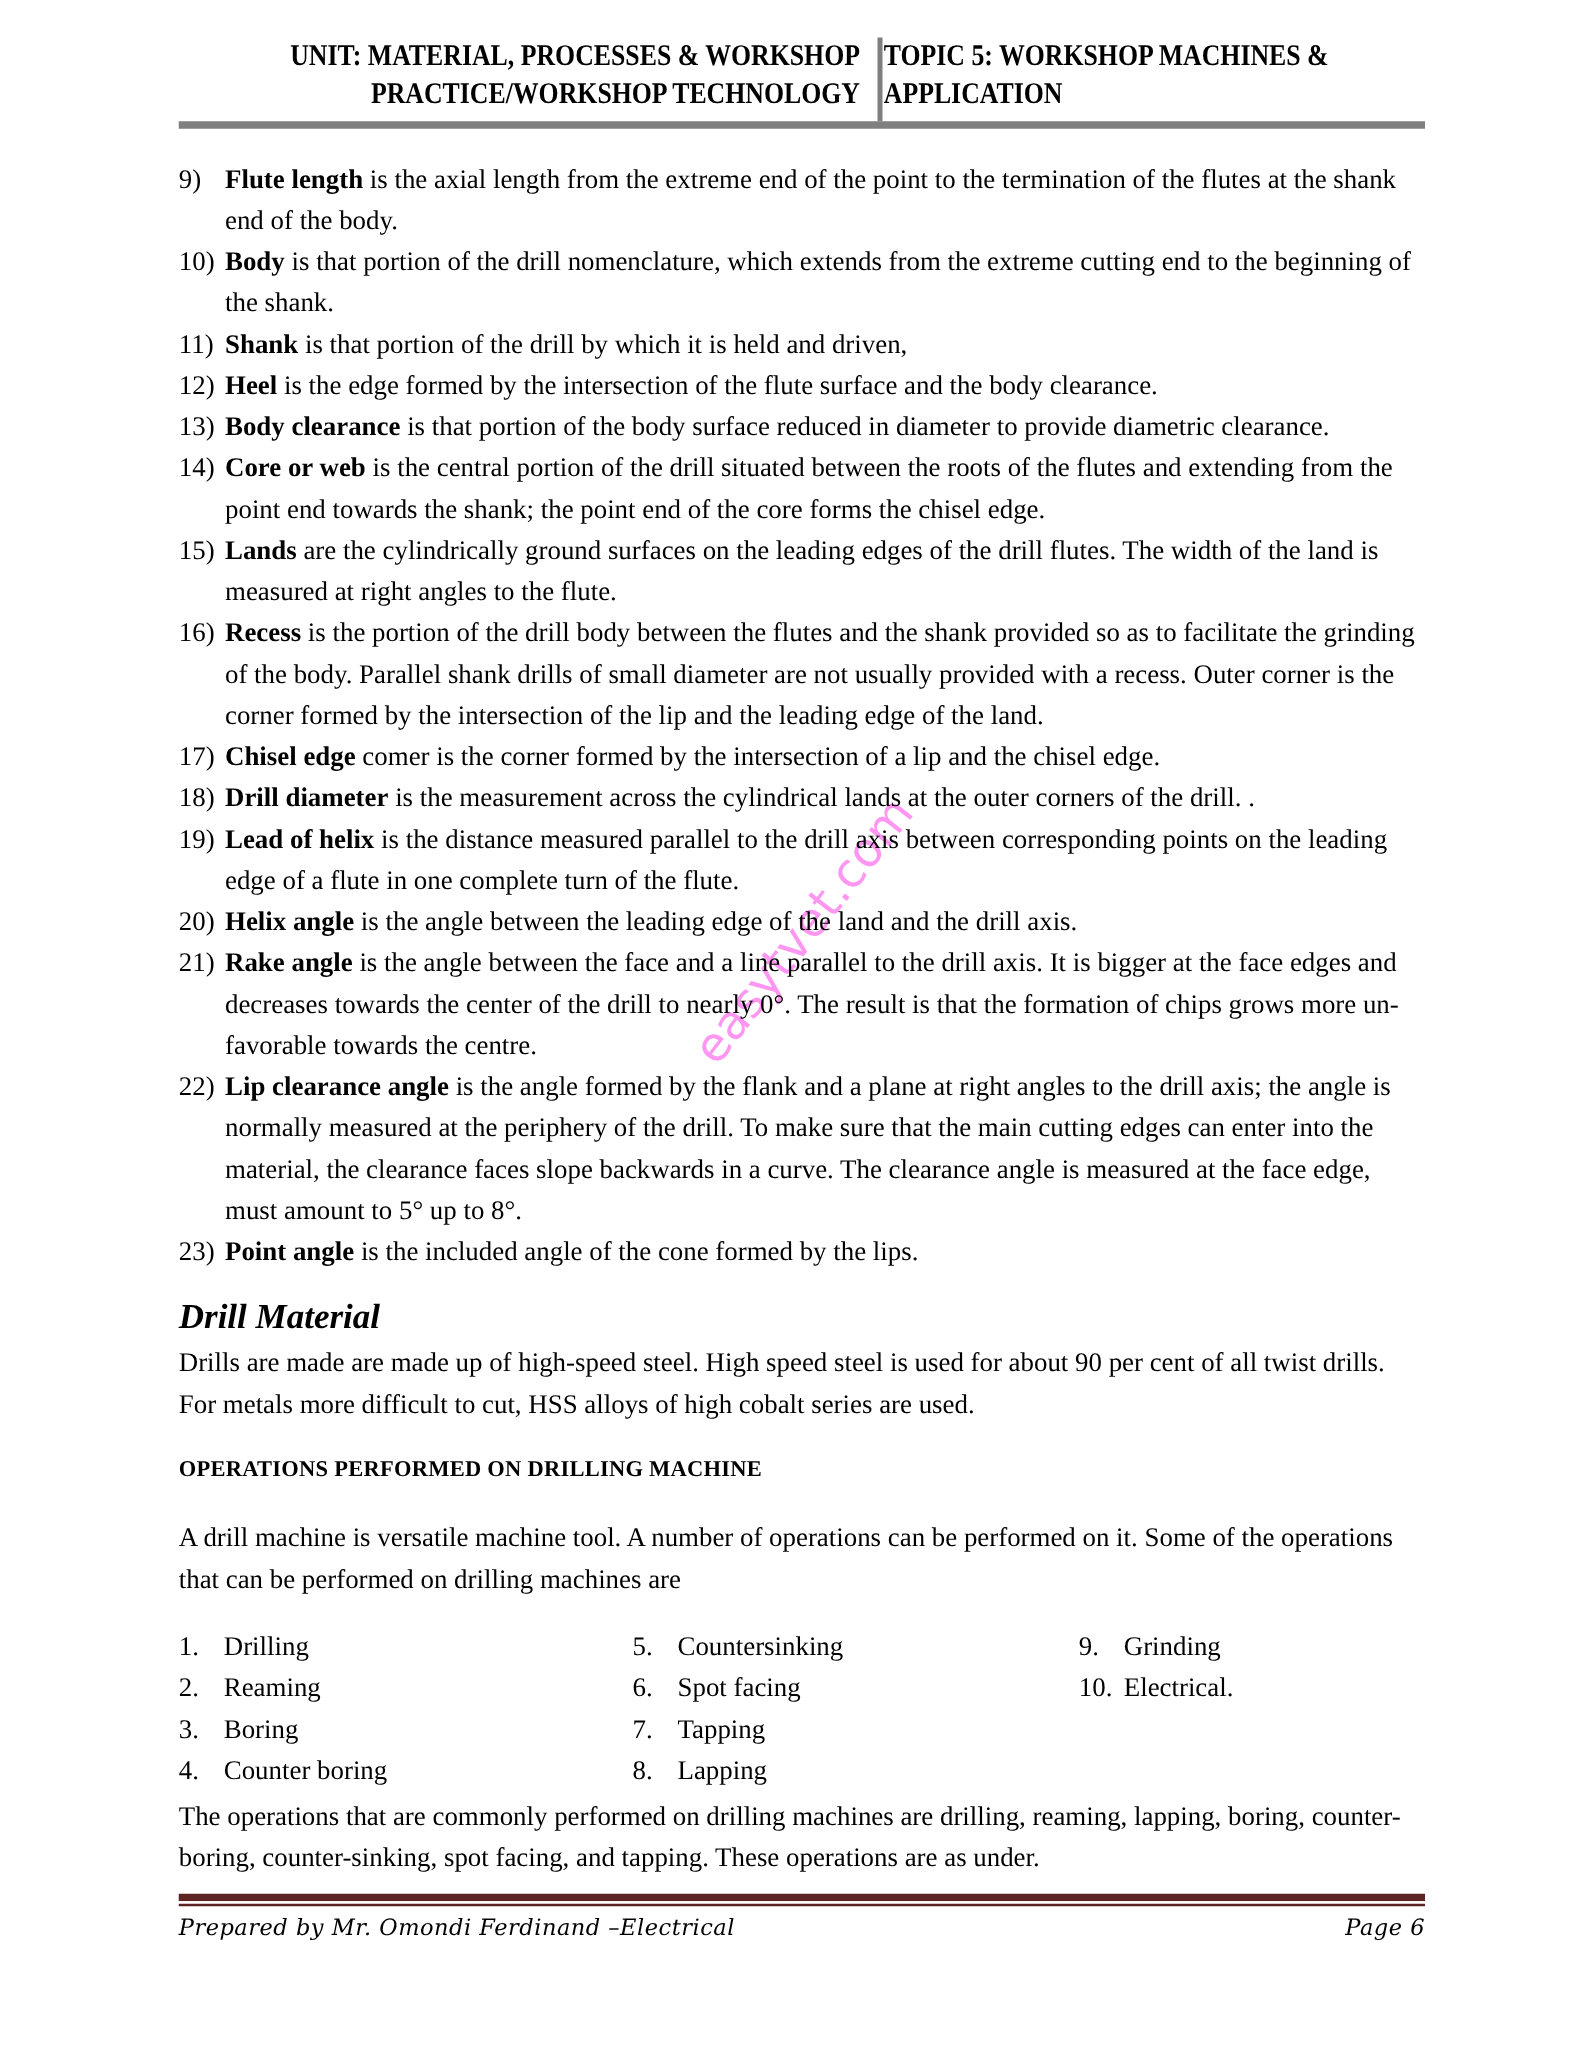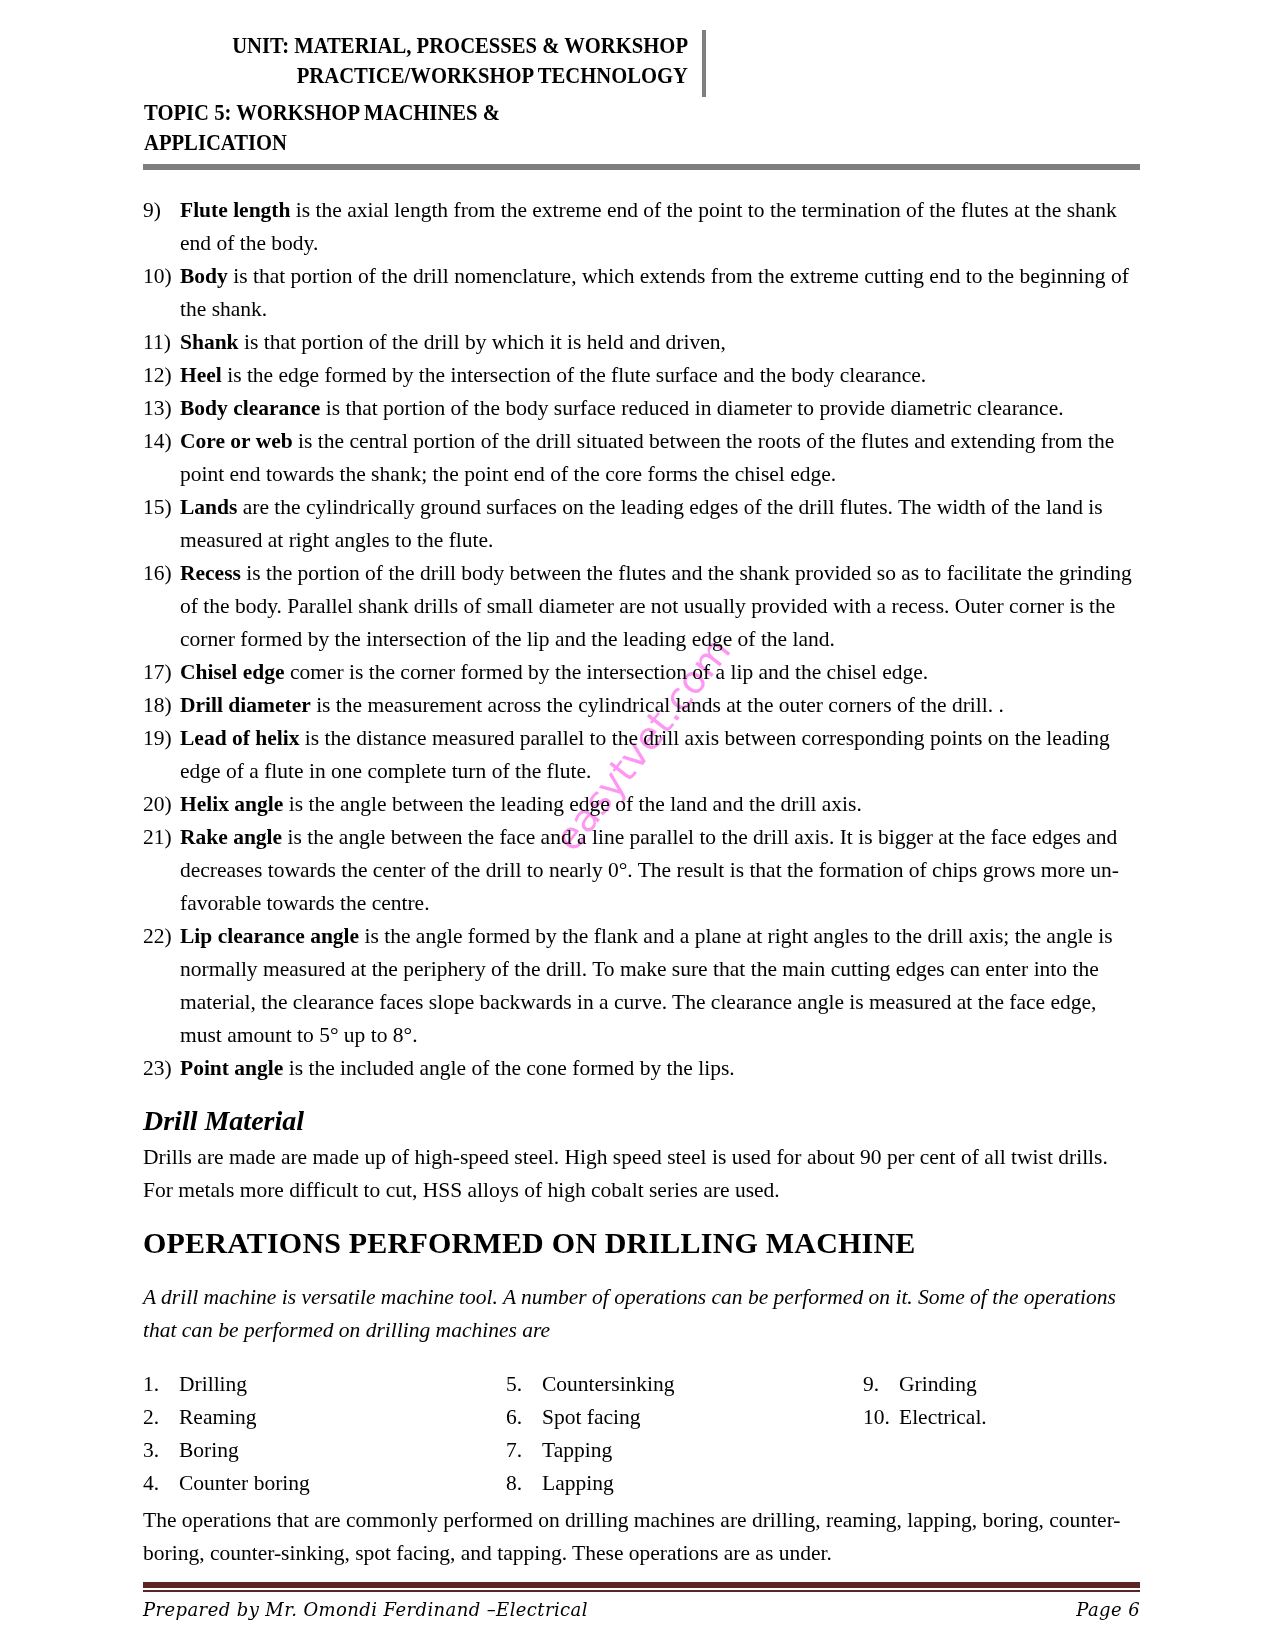--- a/index.html
+++ b/index.html
@@ -14,38 +14,38 @@
     margin:0 auto;
     background:#ffffff;
     font-family:"Liberation Serif",serif;
     font-size:21.5px;line-height:33px;color:#000;
     box-sizing:border-box;
     padding:30px 135px 0 143px;
     overflow:hidden;
   }
   .content{position:relative;z-index:1;}
   
-  .header{display:flex;border-bottom:6px solid var(--rule-gray);flex-direction:column;}
+  .header{display:flex;border-bottom:6px solid var(--rule-gray);}
   .header-left{width:545px;text-align:right;padding-right:14px;border-right:4px solid var(--rule-gray);padding-bottom:7px;}
   .header-right{padding-left:1px;padding-bottom:7px;}
   .hline{font-weight:bold;font-size:24px;line-height:30px;white-space:nowrap;}
   .header-left .hline{transform:scaleX(0.86);transform-origin:right center;}
   .header-right .hline{transform:scaleX(0.86);transform-origin:left center;}
   
   .defs{margin-top:24px;}
   .def{display:flex;}
   .dnum{flex:0 0 37px;}
   .dbody{flex:1;margin:0;}
   .term{font-weight:bold;}
   
   .drill-heading{font-weight:bold;font-style:italic;font-size:28px;margin-top:19px;}
   .drill-body{margin:4px 0 0 0;}
   
-  .ops-heading{font-weight:bold;font-size:30px;margin-top:19px;letter-spacing:0.2px;}
-  .ops-intro{margin:22px 0 0 0;font-style:italic;}
+  .ops-heading{font-weight:bold;font-size:18px;margin-top:19px;letter-spacing:0.2px;}
+  .ops-intro{margin:22px 0 0 0;}
   .ops{display:flex;margin-top:21px;}
   .ops .col{display:flex;flex-direction:column;}
   .col-1{width:363px;}
   .col-2{width:357px;}
   .col-3{flex:1;}
   .op{display:flex;}
   .onum{flex:0 0 36px;}
   .outro{margin:4px 0 0 0;}
   
   .footer-rule{margin-top:12px;}

